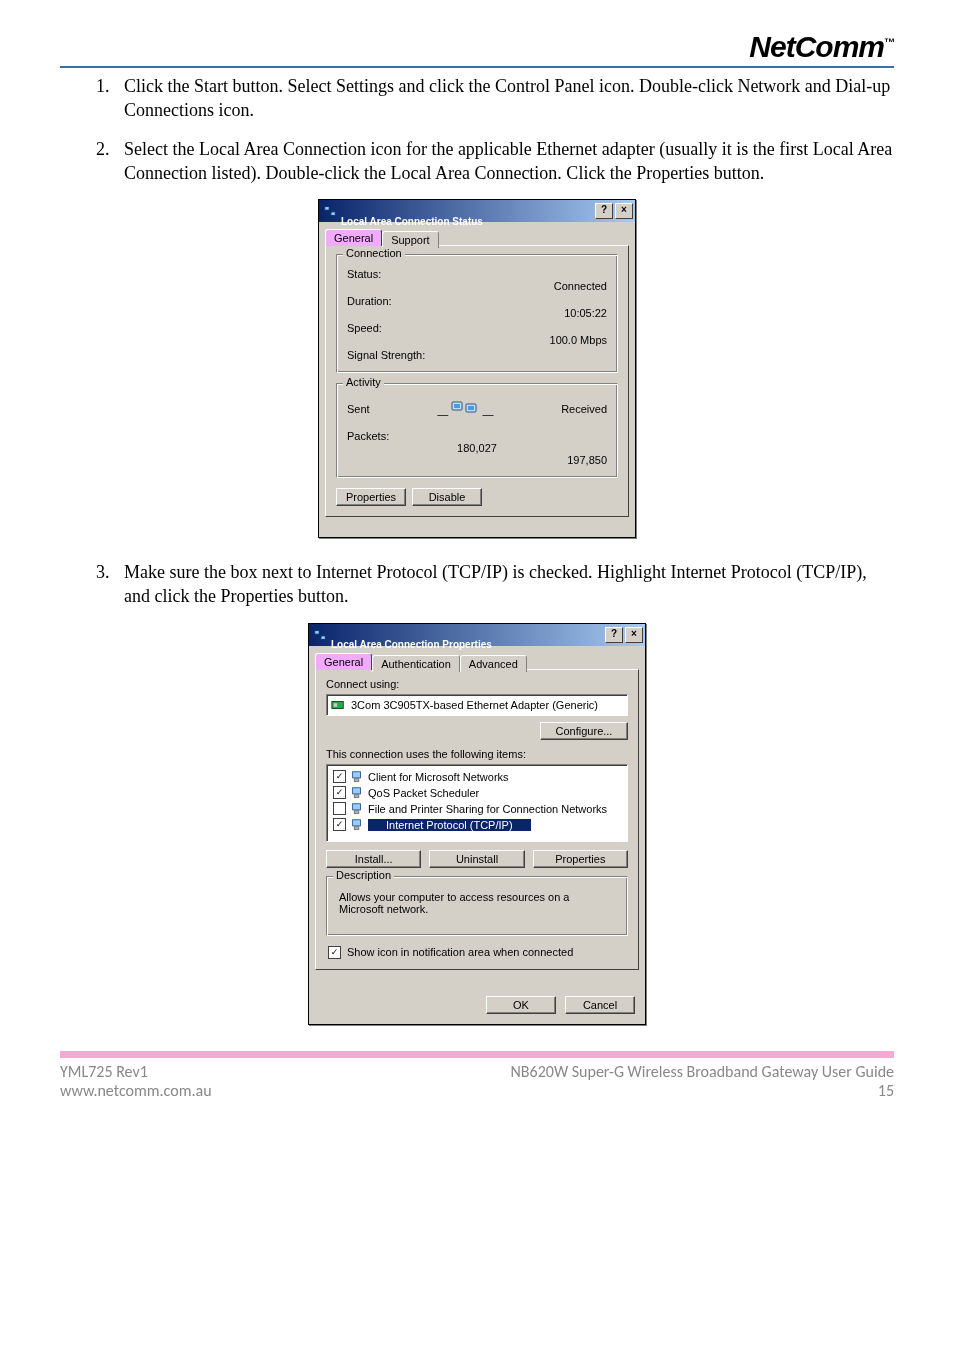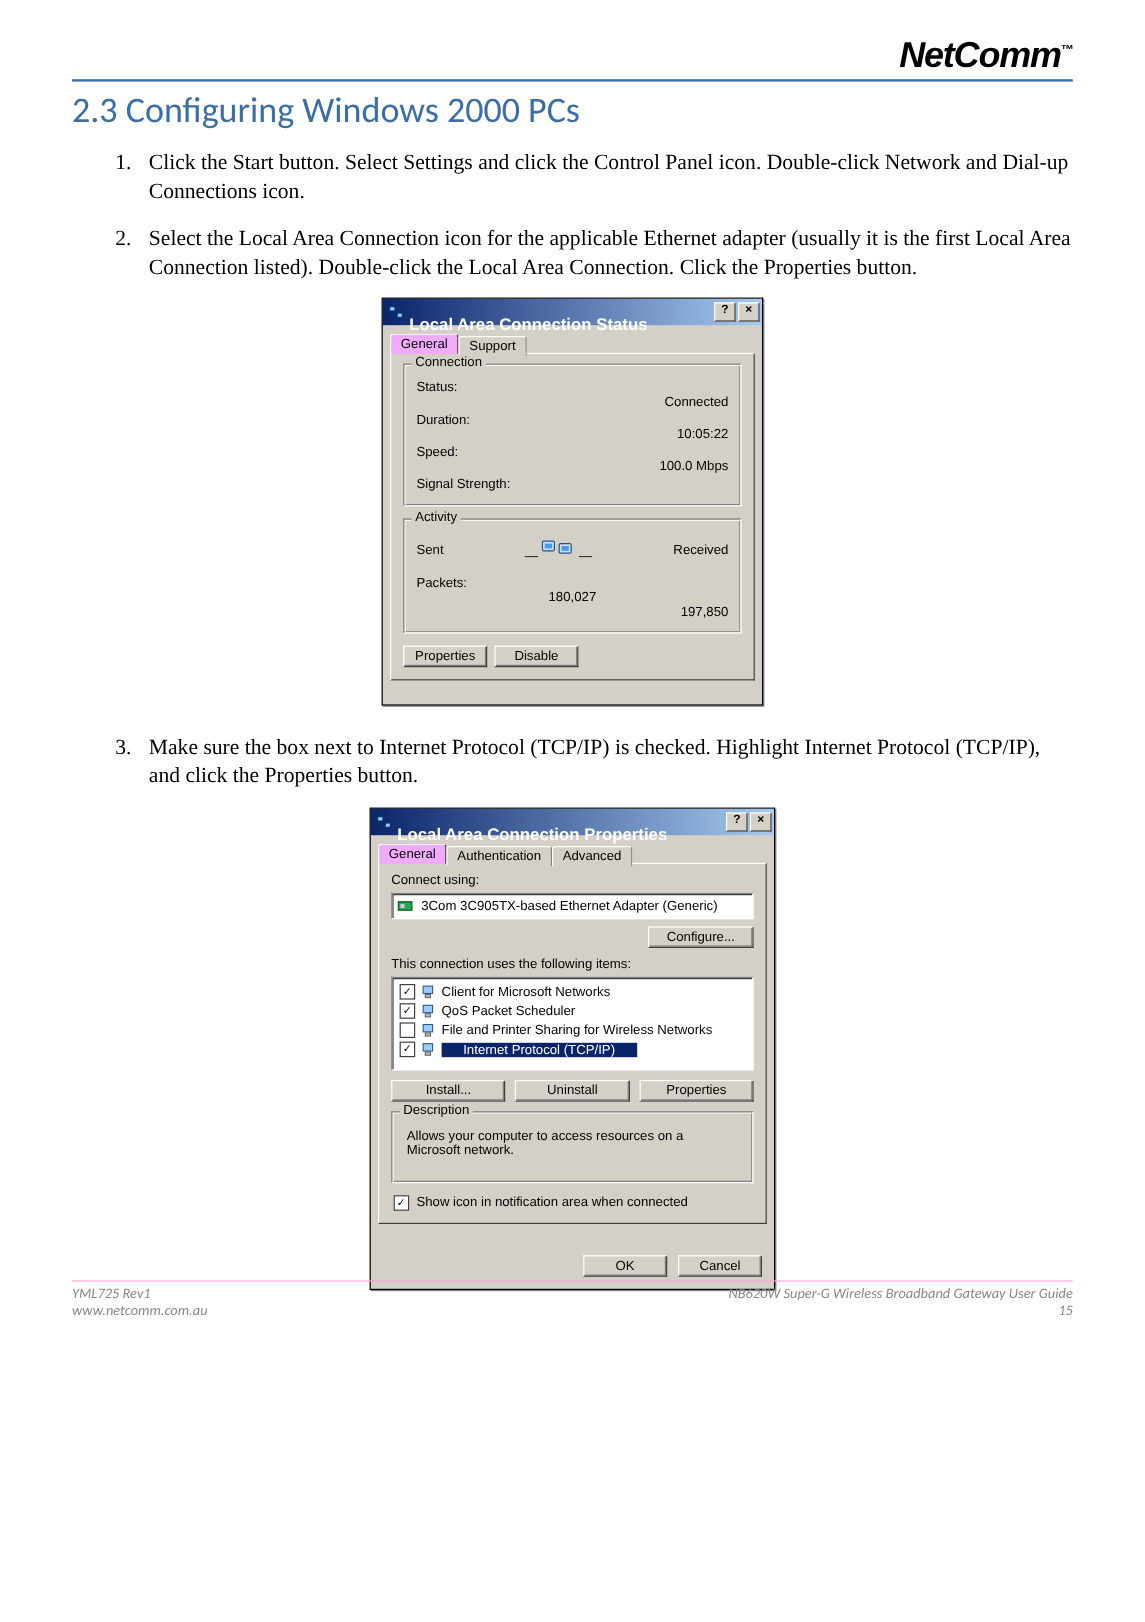--- a/index.html
+++ b/index.html
@@ -66,21 +66,21 @@
     display: flex;
     align-items: center;
     padding: 2px 2px 2px 4px;
     font-weight: bold;
     height: 18px;
   }
   .titlebar .tb-icon {
     width: 14px; height: 14px; margin-right: 4px;
     display: inline-block;
   }
-  .titlebar .tb-title { flex: 1; font-size: 14px; margin-top: 20px; }
+  .titlebar .tb-title { flex: 1; font-size: 10px; margin-top: 20px; }
   .tb-btn {
     width: 16px; height: 14px;
     background: #d4d0c8;
     border: 1px solid #fff;
     border-right-color: #404040; border-bottom-color: #404040;
     margin-left: 2px;
     font-family: Arial, sans-serif;
     font-size: 10px;
     line-height: 12px;
     text-align: center;
@@ -196,42 +196,40 @@
     padding: 3px 4px;
     display: flex; align-items: center; gap: 6px;
   }
   .props-btn-row { display: flex; justify-content: space-between; gap: 8px; margin-bottom: 8px; }
   .props-btn-row .win-btn { flex: 1; min-width: 0; }
   .desc-text { margin: 4px 2px 0 2px; font-size: 11px; }
   .chk-row { display: flex; align-items: center; gap: 6px; margin: 4px 0 0 2px; }
   .foot-line {
     position: absolute;
     left: 60px; right: 60px; bottom: 60px;
-    border-top: 1px solid #f9a8d4;
+    border-top: 7px solid #f9a8d4;
     padding-top: 4px;
     display: flex; justify-content: space-between;
     font-family: Calibri, 'Segoe UI', Arial, sans-serif;
-    font-style: italic;
     color: #888;
-    font-size: 12px;
+    font-size: 16px;
   }
   .foot-right { text-align: right; }
   .cfg-right { text-align: right; margin: 6px 0 8px 0; }
 </style>
 </head>
 <body>
 
 <div class="page">
 
   <div class="brand">
     <span>NetComm</span><sup>™</sup>
   </div>
   <hr class="hrule">
 
-  <h2 class="section-title">2.3 Configuring Windows 2000 PCs</h2>
 
   <ol class="instr-list">
     <li>Click the Start button. Select Settings and click the Control Panel icon. Double-click Network and Dial-up Connections icon.</li>
     <li>Select the Local Area Connection icon for the applicable Ethernet adapter (usually it is the first Local Area Connection listed). Double-click the Local Area Connection. Click the Properties button.</li>
   </ol>
 
   <div class="figure-wrap">
     <div class="win-dialog" style="width:316px;">
       <div class="titlebar">
         <span class="tb-icon">
@@ -364,21 +362,21 @@
                     <rect x="5" y="10" width="5" height="3" fill="#bbb" stroke="#666"></rect>
                   </svg></span>
                 <span class="label">QoS Packet Scheduler</span>
               </div>
               <div class="net-item">
                 <span class="chk"></span>
                 <span class="smicon"><svg viewBox="0 0 16 16" width="14" height="14">
                     <rect x="3" y="2" width="9" height="7" fill="#9cf" stroke="#258"></rect>
                     <rect x="5" y="10" width="5" height="3" fill="#bbb" stroke="#666"></rect>
                   </svg></span>
-                <span class="label">File and Printer Sharing for Wireless Networks</span>
+                <span class="label">File and Printer Sharing for Connection Networks</span>
               </div>
               <div class="net-item selected">
                 <span class="chk">✓</span>
                 <span class="smicon"><svg viewBox="0 0 16 16" width="14" height="14">
                     <rect x="3" y="2" width="9" height="7" fill="#9cf" stroke="#258"></rect>
                     <rect x="5" y="10" width="5" height="3" fill="#bbb" stroke="#666"></rect>
                   </svg></span>
                 <span class="label">Internet Protocol (TCP/IP)</span>
               </div>
             </div>

